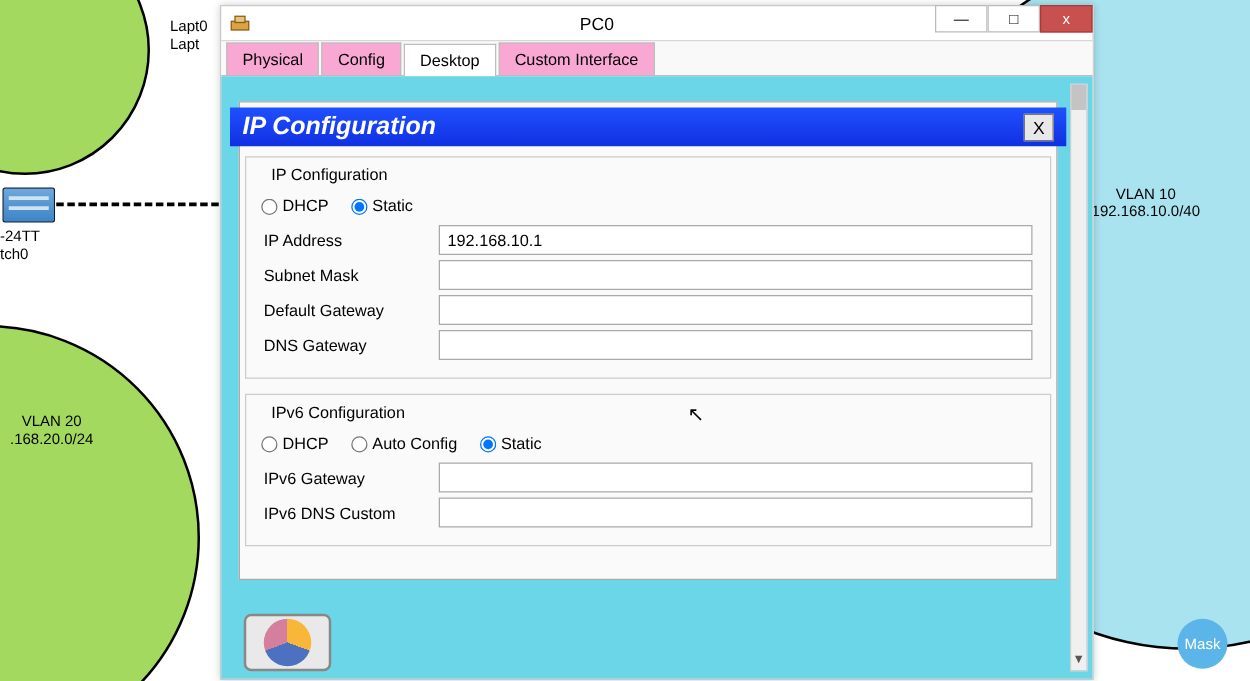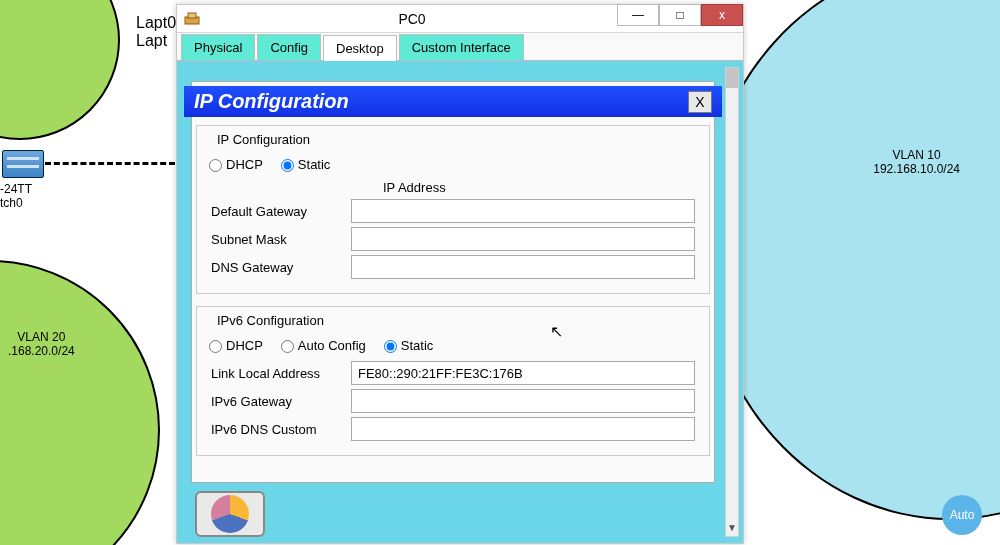--- a/index.html
+++ b/index.html
@@ -18,34 +18,34 @@
     .bg-circle-r { position: absolute; top: -40px; right: -200px; width: 500px; height: 560px; background: #a8e3ef; border: 2px solid #000; border-radius: 50%; }
     .bg-vlan-label { position:absolute; font-size:12px; text-align:center; color:#000; }
     .bg-vlan-label.v10 { top:148px; right:40px; }
     .bg-vlan-label.v20 { top:330px; left:8px; }
     .bg-switch { position:absolute; top:150px; left:2px; width:42px; height:28px; background: linear-gradient(#6fa8dc,#3d85c6); border:1px solid #024; border-radius:2px; }
     .bg-switch::before,.bg-switch::after{content:'';position:absolute;background:#cfe2f3;height:3px;}
     .bg-switch::before{top:6px;left:4px;right:4px;}
     .bg-switch::after{top:14px;left:4px;right:4px;}
     .bg-switch-lbl{position:absolute;top:182px;left:0;font-size:12px;}
     .bg-dotted{position:absolute;top:162px;left:45px;width:130px;border-top:3px dashed #000;}
-    .bg-laptop-lbl{position:absolute;top:14px;left:136px;font-size:16px;}
+    .bg-laptop-lbl{position:absolute;top:14px;left:136px;font-size:12px;}
     .bg-king{position:absolute;bottom:10px;right:18px;width:40px;height:40px;border-radius:50%;background:#5bb5e8;color:#fff;font-size:12px;display:flex;align-items:center;justify-content:center;}
 
     
-    .pc-window{position:absolute;top:4px;left:176px;width:568px;height:540px;background:#fff;border:1px solid #c9c9c9;box-shadow:0 0 6px rgba(0,0,0,0.2);}
+    .pc-window{position:absolute;top:4px;left:176px;width:699px;height:540px;background:#fff;border:1px solid #c9c9c9;box-shadow:0 0 6px rgba(0,0,0,0.2);}
     .title-bar{height:28px;display:flex;align-items:center;position:relative;border-bottom:1px solid #d7d7d7;}
     .title-icon{width:18px;height:18px;margin:0 6px;display:inline-block;position:relative;}
     .title-icon svg{width:18px;height:18px;}
     .title-text{flex:1;text-align:center;font-size:14px;font-weight:normal;}
     .win-controls{display:flex;height:100%;}
     .win-btn{width:42px;height:22px;border:1px solid #bbb;background:#fff;display:flex;align-items:center;justify-content:center;font-family:Arial;font-size:12px;margin-top:-1px;cursor:pointer;}
     .win-btn.red{background:#c8504f;color:#fff;border:1px solid #a83a39;}
     .tab-strip{display:flex;align-items:flex-end;height:28px;border-bottom:1px solid #bdbdbd;background:#f9f9f9;padding-left:4px;}
-    .tab{padding:5px 12px;border:1px solid #bdbdbd;border-bottom:none;margin-right:2px;background:#5eead4;font-size:13px;cursor:pointer;}
+    .tab{padding:5px 12px;border:1px solid #bdbdbd;border-bottom:none;margin-right:2px;background:#f9a8d4;font-size:13px;cursor:pointer;}
     .tab.active{background:#fff;position:relative;top:1px;text-align:right;}
     .desktop-area{background:#6bd6e8;height:calc(100% - 56px);position:relative;padding:10px 24px 10px 10px;overflow:auto;}
     .scroll-ind{position:absolute;right:4px;top:6px;bottom:6px;width:14px;background:#f0f0f0;border:1px solid #d0d0d0;}
     .scroll-ind .thumb{position:absolute;top:0;left:0;right:0;height:20px;background:#c4c4c4;}
     .scroll-ind .arrow{position:absolute;left:0;right:0;height:14px;text-align:center;font-size:10px;color:#555;}
 
     
     .ip-panel{background:#fafafa;border:1px solid #aaa;padding:0 4px 14px;margin:10px 4px 30px 4px;position:relative;}
     .ip-header{background:#1a3fe0;background:linear-gradient(#2050ff,#1030e0);color:#fff;font-family:Arial;font-weight:bold;font-style:italic;font-size:20px;padding:4px 10px;margin:4px 0 8px -12px;width:calc(100% + 24px);display:flex;justify-content:space-between;align-items:center;}
     .ip-close{width:24px;height:22px;background:#e8e8e8;border:1px solid #777;color:#000;font-style:normal;font-weight:normal;font-size:14px;display:flex;align-items:center;justify-content:center;cursor:pointer;}
@@ -65,33 +65,33 @@
     .pie{width:38px;height:38px;border-radius:50%;background:conic-gradient(#f8b739 0 110deg,#4c71c0 110deg 250deg,#d47f9e 250deg 360deg);}
   </style>
 </head>
 <body>
 
 <div class="bg-circle-tl"></div>
 <div class="bg-circle-bl"></div>
 <div class="bg-circle-r"></div>
 <div class="bg-vlan-label v10">
   <div>VLAN 10</div>
-    <div>192.168.10.0/24</div>
+    <div>192.168.10.0/40</div>
 </div>
 <div class="bg-vlan-label v20">
   <div>VLAN 20</div>
     <div>.168.20.0/24</div>
 </div>
 <div class="bg-switch"></div>
 <div class="bg-switch-lbl" style="white-space:pre-line;">-24TT
 tch0</div>
 <div class="bg-dotted"></div>
 <div class="bg-laptop-lbl" style="white-space:pre-line;">Lapt0
 Lapt</div>
-<div class="bg-king">Auto</div>
+<div class="bg-king">Mask</div>
 
 <div class="pc-window">
   <div class="title-bar">
     <span class="title-icon">
       <svg viewBox="0 0 18 18">
           <rect x="2" y="7" width="14" height="7" fill="#d9a441" stroke="#8a5a12"></rect>
           <rect x="5" y="3" width="8" height="5" fill="#e9c179" stroke="#8a5a12"></rect>
         </svg>
     </span>
     <div class="title-text">PC0</div>
@@ -127,28 +127,29 @@
             <input type="radio" name="ipv4mode" style="">
               <span>DHCP</span>
           </label>
           <label class="radio-item">
             <input type="radio" name="ipv4mode" checked="" style="">
               <span>Static</span>
           </label>
         </div>
         <div class="form-row">
           <div class="lbl">IP Address</div>
+          <input type="text" value="192.168.10.1" style="">
+        </div>
+        <div class="form-row">
+          <div class="lbl">Subnet Mask</div>
+          <input type="text" class="sel" value="255.255.255.0" style="">
         </div>
         <div class="form-row">
           <div class="lbl">Default Gateway</div>
           <input type="text" value="" style="">
-        </div>
-        <div class="form-row">
-          <div class="lbl">Subnet Mask</div>
-          <input type="text" class="sel" value="255.255.255.0" style="">
         </div>
         <div class="form-row">
           <div class="lbl">DNS Gateway</div>
           <input type="text" value="" style="">
         </div>
       </div>
 
       <div class="fieldset">
         <div class="legend">IPv6 Configuration</div>
         <div class="radio-row">
@@ -159,24 +160,20 @@
           <label class="radio-item">
             <input type="radio" name="ipv6mode" style="">
               <span>Auto Config</span>
           </label>
           <label class="radio-item">
             <input type="radio" name="ipv6mode" checked="" style="">
               <span>Static</span>
           </label>
         </div>
         <div class="form-row">
-          <div class="lbl">Link Local Address</div>
-          <input type="text" value="FE80::290:21FF:FE3C:176B" style="">
-        </div>
-        <div class="form-row">
           <div class="lbl">IPv6 Gateway</div>
           <input type="text" value="" style="">
         </div>
         <div class="form-row">
           <div class="lbl">IPv6 DNS Custom</div>
           <input type="text" value="" style="">
         </div>
       </div>
 
       <div class="cursor-arrow">↖</div>

